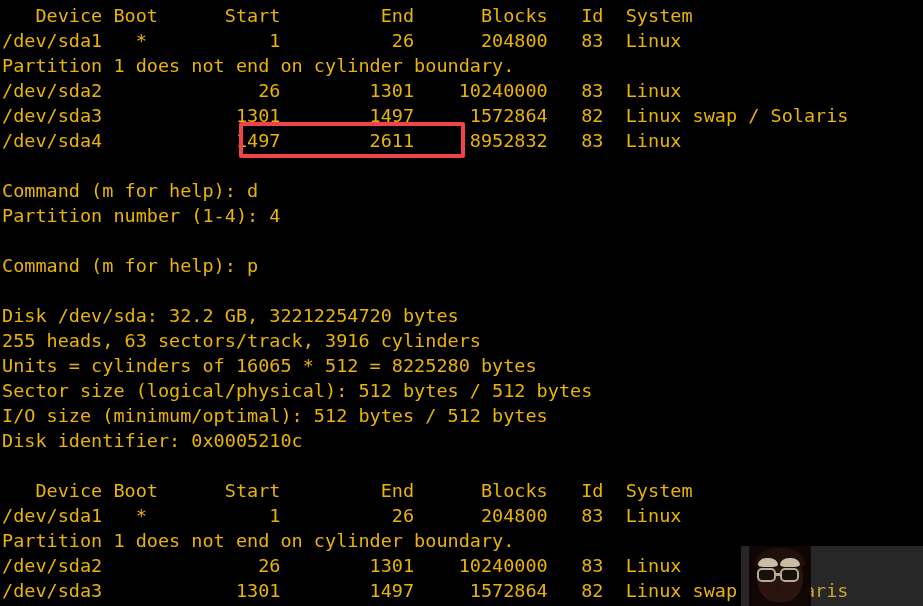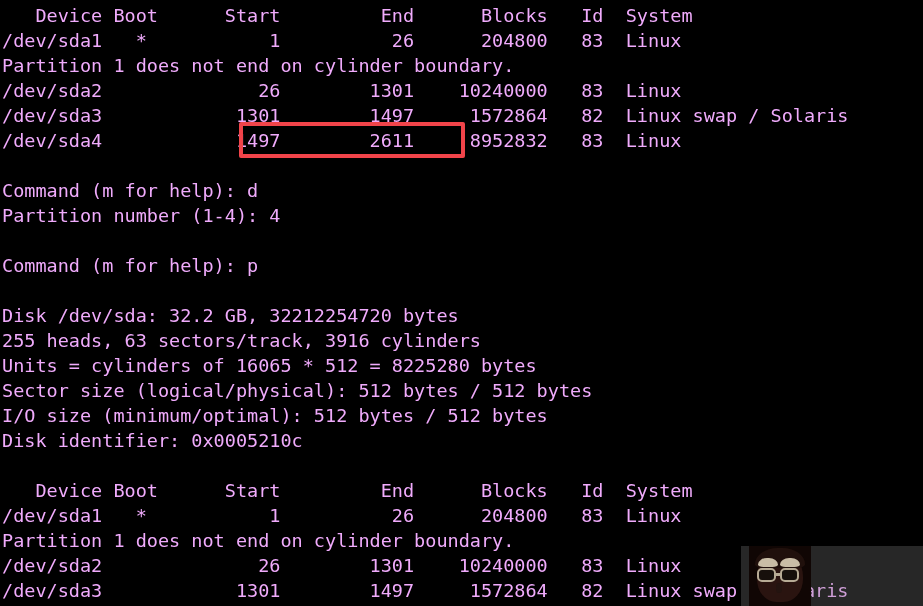--- a/index.html
+++ b/index.html
@@ -29,21 +29,21 @@
     letter-spacing: 0px;
     white-space: pre;
     padding: 3px 0 0 2px;
     box-sizing: border-box;
   }
 
   .term-line {
     white-space: pre;
     height: 25px;
     display: block;
-    color: #f0abfc;
+    color: #eab308;
   }
 
   .term-line.blank {
     color: transparent;
   }
 
   
   #highlight-box {
     position: absolute;
     left: 239px;

